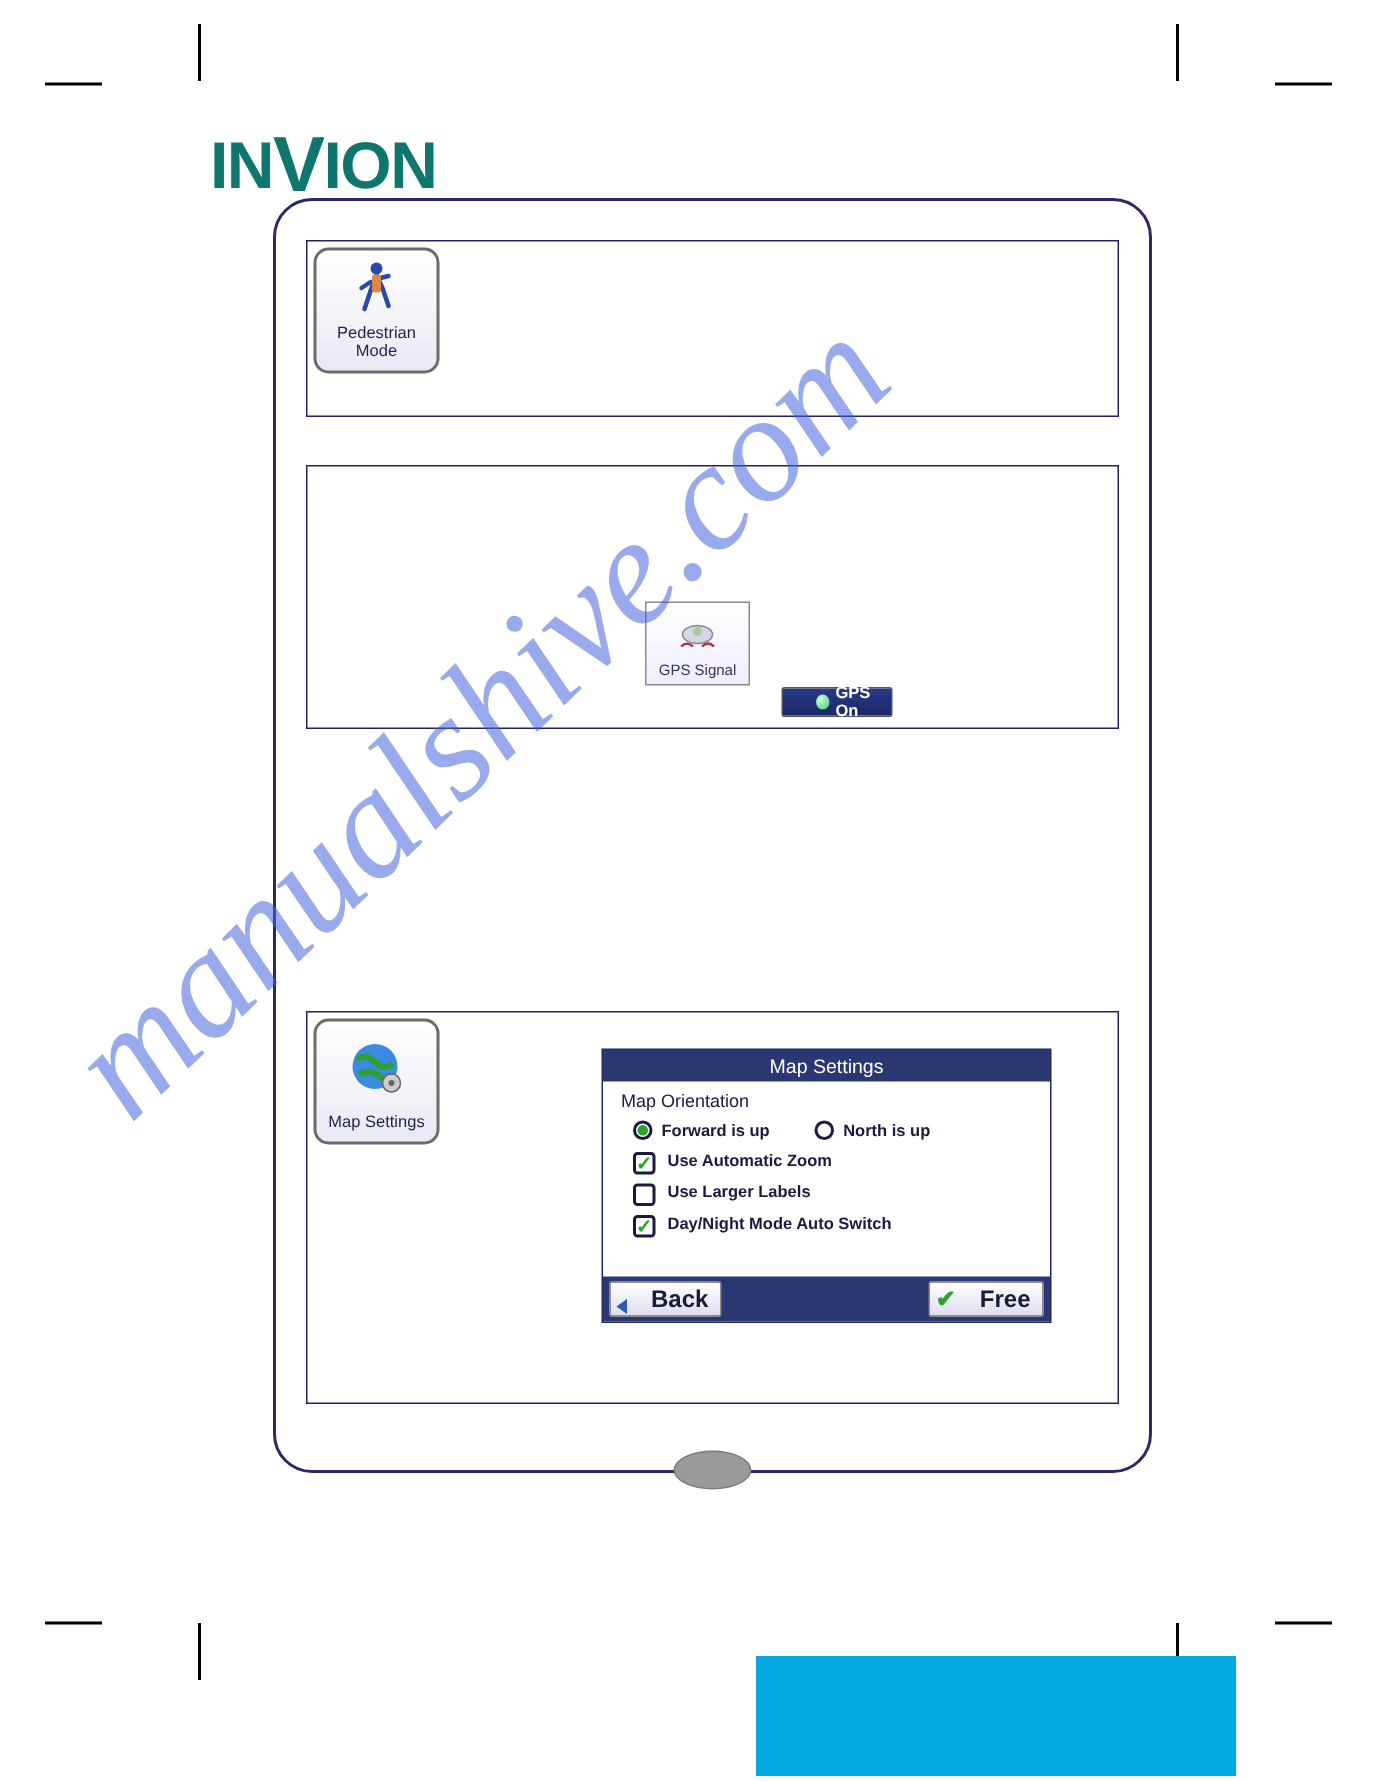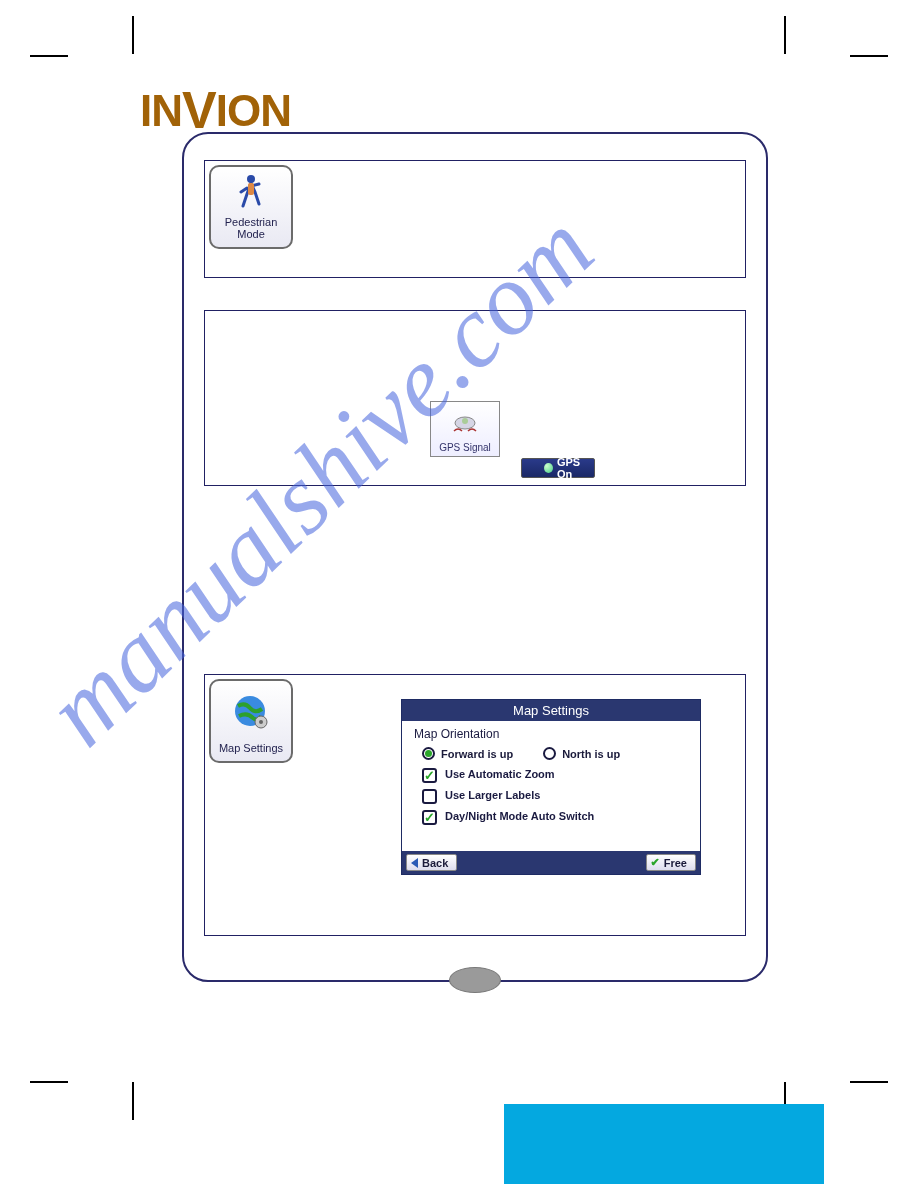--- a/index.html
+++ b/index.html
@@ -23,21 +23,21 @@
   .crop.br-v { bottom: 68px; right: 132px; }
   .crop.top-gap-v { top:16px; right:132px; }
 
   .brand {
     position: absolute;
     top: 78px;
     left: 140px;
     font-size: 44px;
     font-weight: 900;
     letter-spacing: -1px;
-    color: #a16207;
+    color: #0f766e;
   }
   .brand .v { font-size: 52px; display:inline-block; transform: translateY(2px); }
   .panel {
     position: absolute;
     top: 132px;
     left: 182px;
     width: 586px;
     height: 850px;
     border: 2px solid #2a2a6a;
     border-radius: 26px;
@@ -149,23 +149,23 @@
   .chk.checked::after { content:'✓'; color:#2aa52a; font-weight:bold; font-size:13px; line-height:1;}
   .dlg-foot {
     background: #2a3770;
     display: flex; justify-content: space-between;
     padding: 3px 4px;
   }
   .dlg-btn {
     background: linear-gradient(#fff,#dde);
     border: 1px solid #888;
     border-radius: 2px;
-    font-size: 11px;
+    font-size: 16px;
     padding: 1px 8px 1px 4px;
-    display:flex; align-items:center; gap:4px;
+    display:flex; align-items:flex-end; gap:16px;
     color:#1a1a3a; font-weight:bold;
   }
   .tri-left {
     width:0; height:0; border-top:5px solid transparent; border-bottom:5px solid transparent;
     border-right:7px solid #2a5ab5;
   }
   .tick { color:#2aa52a; font-weight:bold; }
 
   
   .wm {

